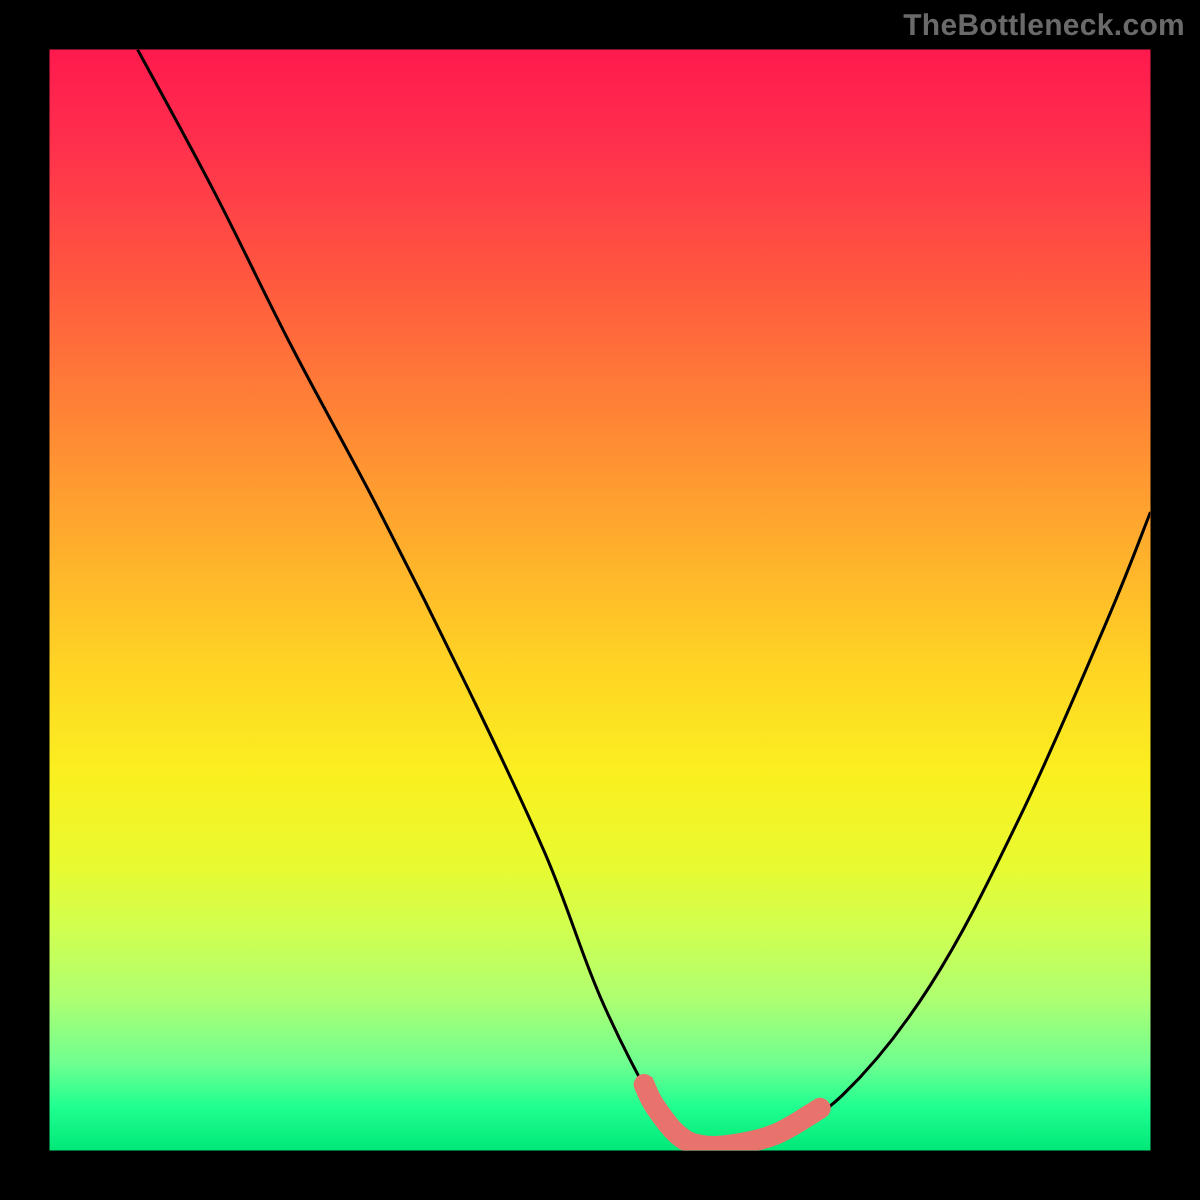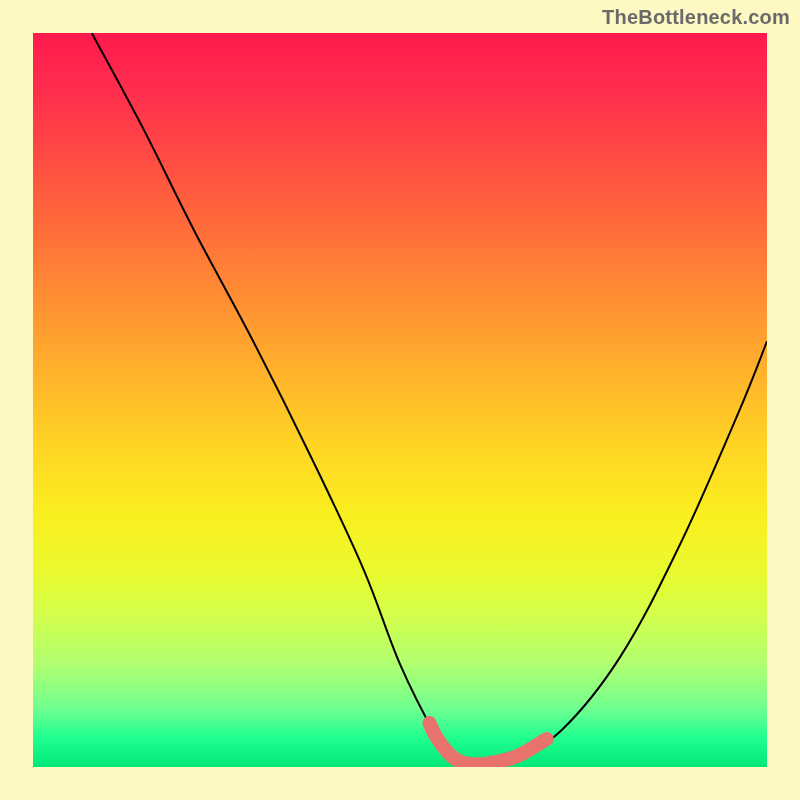--- a/index.html
+++ b/index.html
@@ -1,21 +1,21 @@
 <!DOCTYPE html>
 <html><head>
 <meta charset="utf-8">
 <style>
   * { margin: 0; padding: 0; box-sizing: border-box; }
   html, body { width: 800px; height: 800px; overflow: hidden; }
   .chart-container {
     width: 800px;
     height: 800px;
     position: relative;
-    background: #fef9c3;
+    background: #000000;
   }
   .plot-area {
     position: absolute;
     left: 33px;
     top: 33px;
     width: 734px;
     height: 734px;
     background: linear-gradient(to bottom,
       #ff1a4d 0%,
       #ff2e4d 8%,

